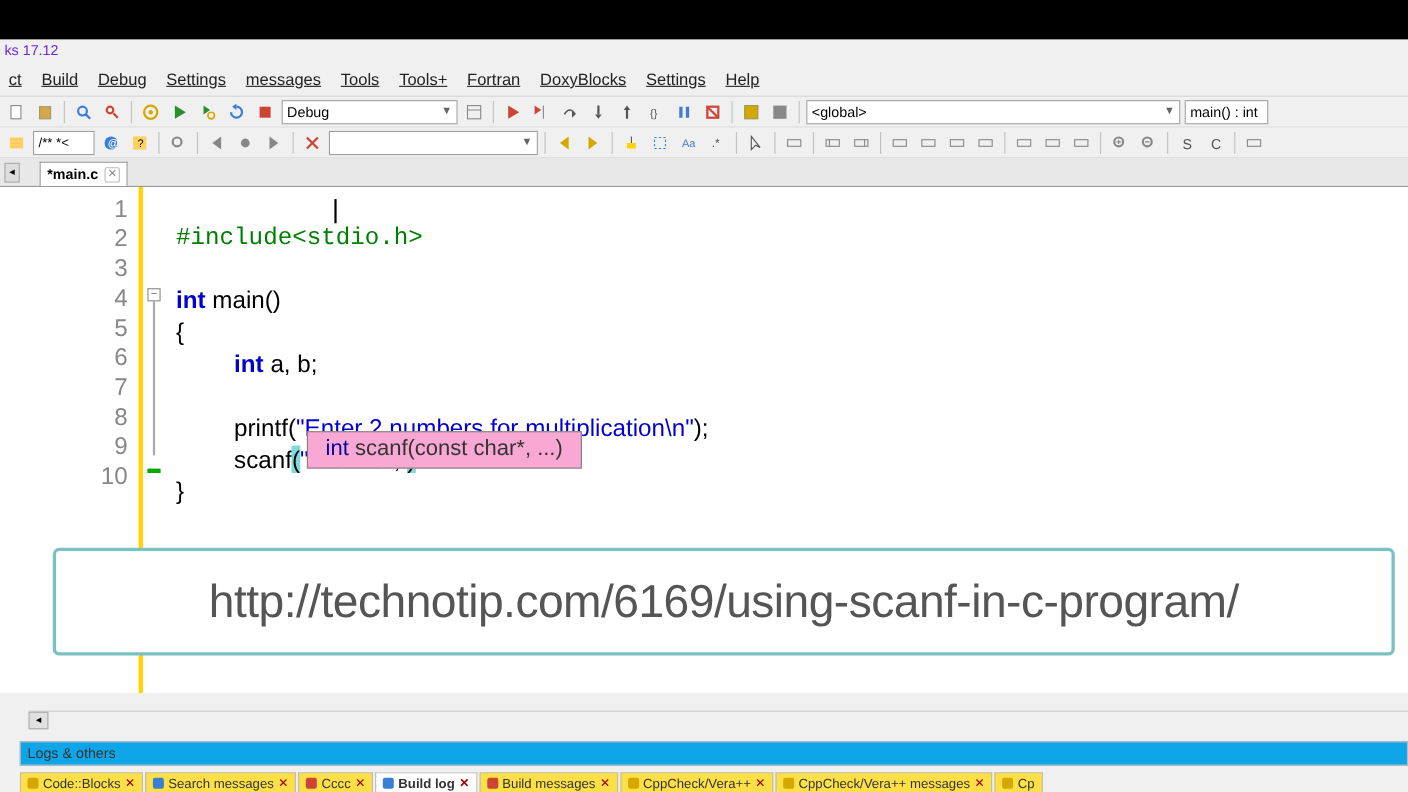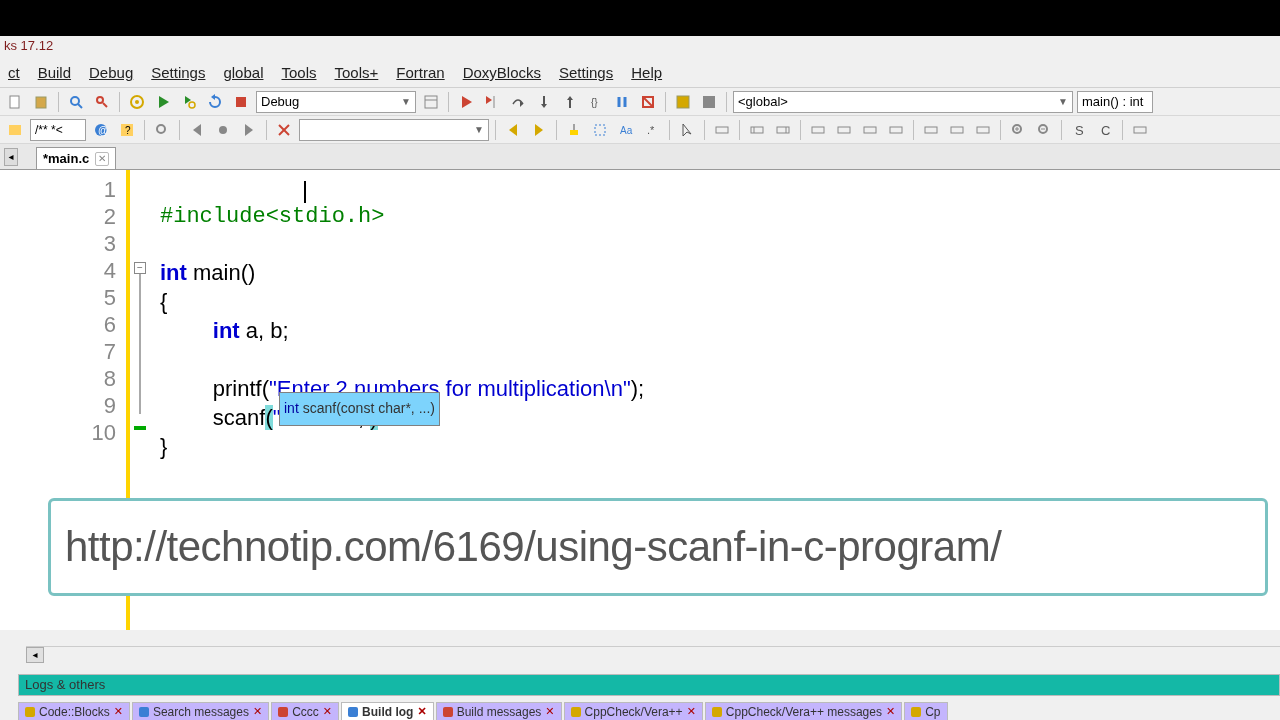--- a/index.html
+++ b/index.html
@@ -1,19 +1,19 @@
 <!DOCTYPE html>
 <html><head>
 <meta charset="utf-8">
 <style>
 * { margin: 0; padding: 0; box-sizing: border-box; font-family: Arial, sans-serif; }
 body { width: 1280px; height: 720px; overflow: hidden; background: #f0f0f0; }
 
 .topbar-black { height: 36px; background: #000; }
-.title-area { height: 22px; padding: 2px 4px; font-size: 13px; color: #7f1d1d; background: #f0f0f0; }
+.title-area { height: 22px; padding: 2px 4px; font-size: 13px; color: #6d28d9; background: #f0f0f0; }
 .menubar { height: 30px; display: flex; align-items: center; padding: 0 8px; gap: 18px; background: #f0f0f0; border-bottom: 1px solid #d0d0d0; font-size: 15px; color: #222; }
 .menubar span { cursor: default; text-decoration: underline; }
 
 .toolbar { height: 28px; display: flex; align-items: center; padding: 2px 4px; gap: 4px; background: #f0f0f0; border-bottom: 1px solid #d8d8d8; }
 .toolbar .sep { width: 1px; height: 20px; background: #c0c0c0; margin: 0 2px; }
 .tbtn { width: 22px; height: 22px; display: flex; align-items: center; justify-content: center; border: 1px solid transparent; border-radius: 2px; }
 .dropdown { height: 22px; border: 1px solid #a0a0a0; background: #fff; font-size: 13px; padding: 0 4px; display: flex; align-items: center; justify-content: space-between; }
 .dropdown .arrow { font-size: 10px; color: #666; }
 
 .tabbar { height: 26px; background: #e8e8e8; border-bottom: 1px solid #999; display: flex; align-items: flex-end; padding-left: 36px; position: relative; }
@@ -29,34 +29,34 @@
 .fold-box { position: absolute; left: 4px; width: 12px; height: 12px; border: 1px solid #888; background: #fff; font-size: 10px; line-height: 10px; text-align: center; color: #666; }
 .fold-line { position: absolute; left: 9px; width: 2px; background: #aaa; }
 .green-end { position: absolute; left: 4px; width: 12px; height: 4px; background: #0a0; }
 
 .code { flex: 1; padding: 6px 0 0 8px; font-family: 'Consolas','Courier New',monospace; font-size: 22px; line-height: 27px; color: #000; white-space: pre; position: relative; }
 .kw-green { color: #008000; font-family: Liberation Mono, monospace; }
 .kw-blue { color: #0000d0; font-weight: bold; }
 .kw-str { color: #0000d0; }
 .hl-paren { background: #7fdbdb; }
 
-.tooltip { position: absolute; border: 1px solid #808080; background: #7dd3fc; padding: 2px 4px; font-family: 'Consolas','Courier New',monospace; font-size: 14px; color: #333; }
+.tooltip { position: absolute; border: 1px solid #808080; background: #f9a8d4; padding: 2px 16px; font-family: 'Consolas','Courier New',monospace; font-size: 20px; color: #333; }
 .tooltip .tkw { color: #0000a0; }
 
 .caret-pos { position: absolute; width: 2px; height: 22px; background: #000; }
 
-.overlay-url { position: absolute; left: 48px; right: 12px; top: 498px; border: 3px solid #7ac2c2; border-radius: 6px; background: #fff; padding: 22px 14px; font-family: Arial, sans-serif; font-size: 42px; color: #555; letter-spacing: -0.5px; }
+.overlay-url { position: absolute; left: 48px; right: 12px; top: 498px; border: 3px solid #7ac2c2; border-radius: 6px; background: #fff; padding: 22px 14px; font-family: Arial, sans-serif; font-size: 42px; color: #555; letter-spacing: -0.5px; text-align: center; }
 
 .hscroll { position: absolute; left: 26px; right: 0; top: 646px; height: 18px; background: #f0f0f0; border-top: 1px solid #ccc; }
 .hscroll .thumb { position: absolute; left: 0; width: 18px; height: 16px; border: 1px solid #aaa; background: #e0e0e0; font-size: 10px; text-align: center; line-height: 14px; }
 
-.logs-head { position: absolute; left: 18px; right: 0; top: 674px; height: 22px; background: #14b8a6; border: 1px solid #bbb; font-size: 13px; padding: 2px 6px; color: #333; }
+.logs-head { position: absolute; left: 18px; right: 0; top: 674px; height: 22px; background: #0ea5e9; border: 1px solid #bbb; font-size: 13px; padding: 2px 6px; color: #333; }
 
 .bottom-tabs { position: absolute; left: 18px; right: 0; bottom: 0; height: 18px; background: #f0f0f0; display: flex; align-items: center; gap: 2px; overflow: hidden; font-size: 12px; }
-.btab { display: flex; align-items: center; gap: 4px; border: 1px solid #bbb; border-bottom: none; background: #c4b5fd; padding: 1px 6px; height: 18px; color: #333; white-space: nowrap; }
+.btab { display: flex; align-items: center; gap: 4px; border: 1px solid #bbb; border-bottom: none; background: #fde047; padding: 1px 6px; height: 18px; color: #333; white-space: nowrap; }
 .btab.active { background: #fff; font-weight: bold; }
 .btab .x { color: #a00; font-size: 11px; }
 .btab .ico { width: 10px; height: 10px; border-radius: 2px; }
 .ico-yellow { background: #d4a800; }
 .ico-blue { background: #3a7fd4; }
 .ico-red { background: #c43; }
 
 svg { display: block; }
 </style>
 </head>
@@ -64,21 +64,21 @@
 
 <div class="topbar-black"></div>
 
 <div class="title-area">ks 17.12</div>
 
 <div class="menubar">
   <span>ct</span>
   <span>Build</span>
   <span>Debug</span>
   <span>Settings</span>
-  <span>global</span>
+  <span>messages</span>
   <span>Tools</span>
   <span>Tools+</span>
   <span>Fortran</span>
   <span>DoxyBlocks</span>
   <span>Settings</span>
   <span>Help</span>
 </div>
 
 <div class="toolbar">
   <div class="tbtn">

